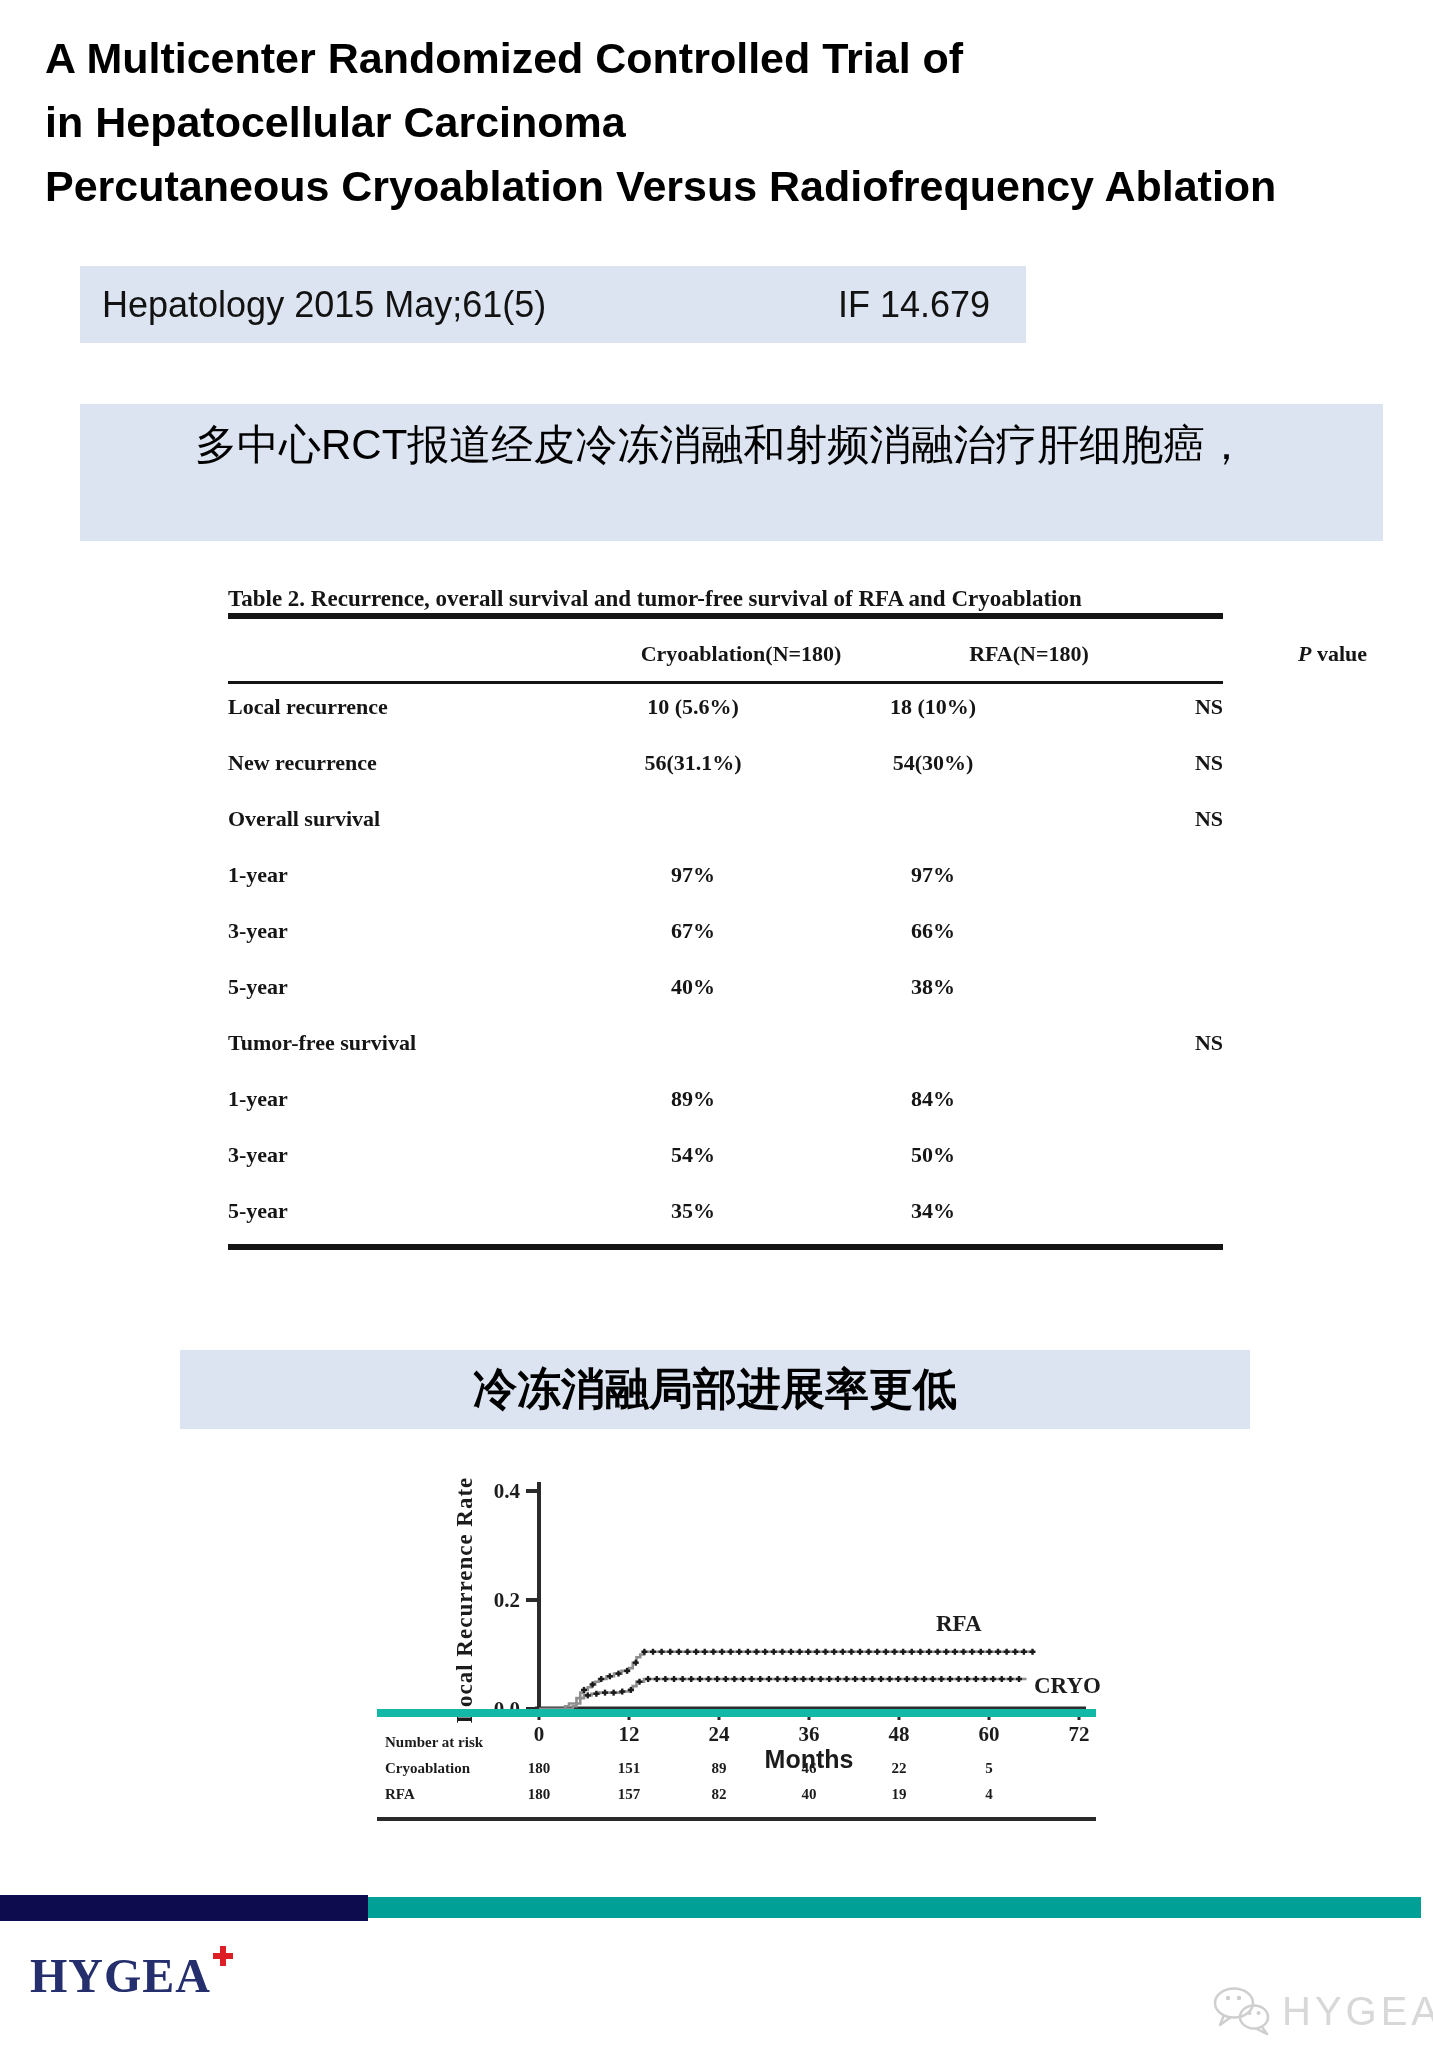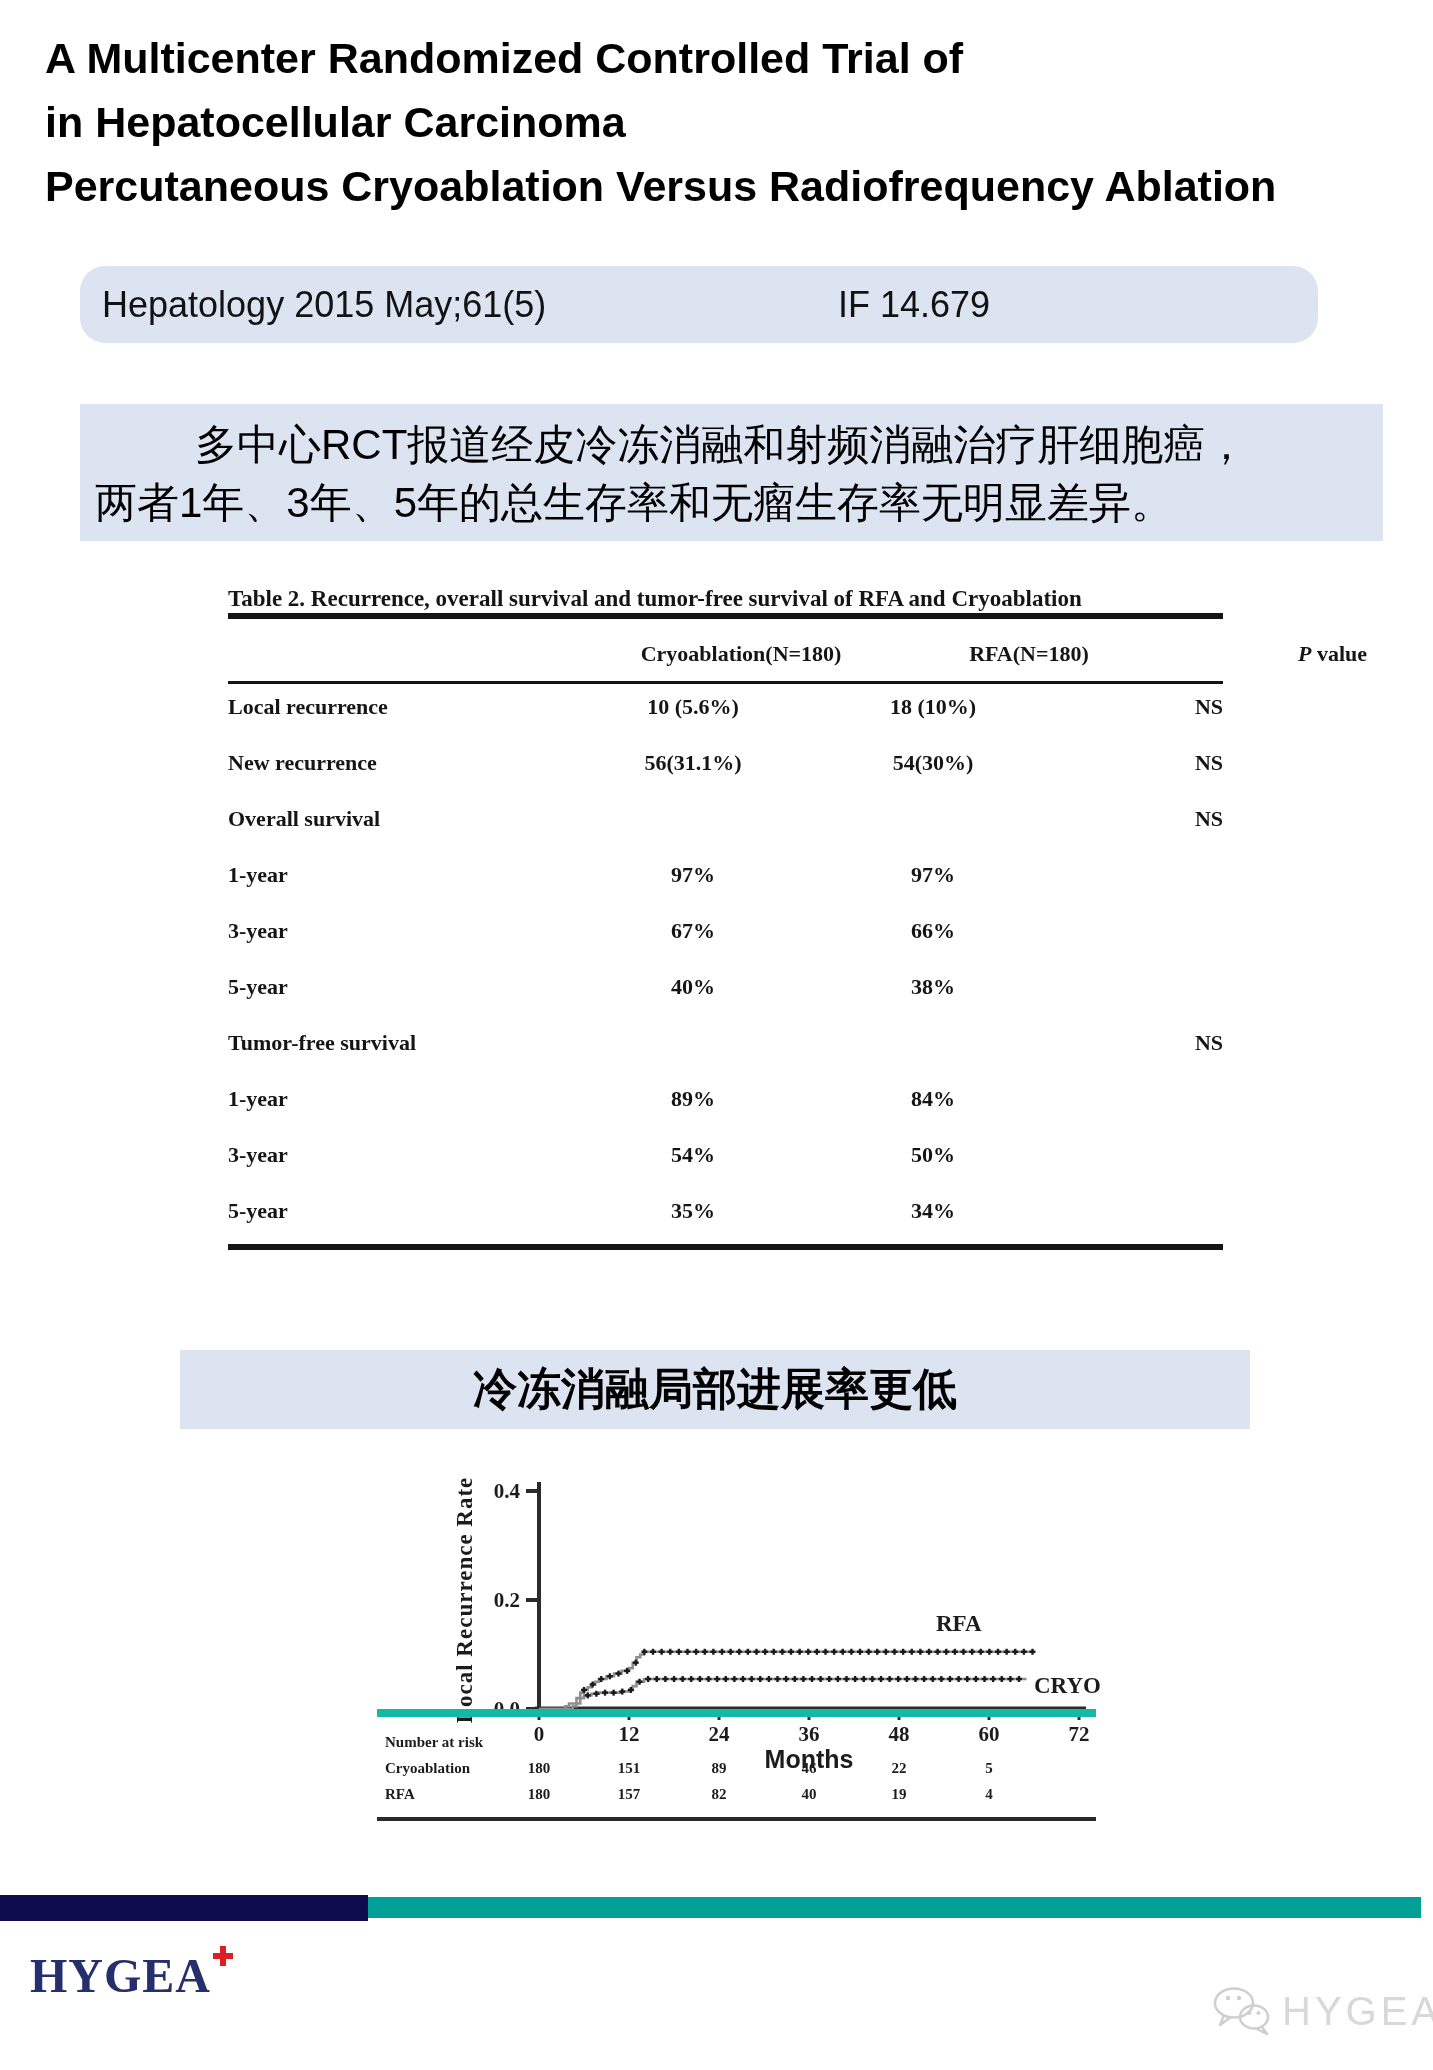--- a/index.html
+++ b/index.html
@@ -4,22 +4,22 @@
 <style>
   html,body{margin:0;padding:0;background:#ffffff;}
   .slide{position:relative;width:1433px;height:2070px;background:#fff;overflow:hidden;
          font-family:"Liberation Sans",sans-serif;color:#000;}
 
   
   .title{position:absolute;left:45px;top:26px;width:1360px;
          font-weight:700;font-size:43px;line-height:64px;color:#000;}
 
   
-  .jbanner{position:absolute;left:80px;top:266px;width:1238px;height:77px;
-           background:var(--banner-blue,#dce4f1);border-radius:25px;}
+  .jbanner{position:absolute;left:80px;top:266px;width:946px;height:77px;
+           background:var(--banner-blue,#dce4f1);}
   .jbanner .cite{position:absolute;left:22px;top:0;height:77px;line-height:77px;
                  font-size:36px;color:#121212;}
   .jbanner .ifv{position:absolute;left:758px;top:0;height:77px;line-height:77px;
                 font-size:36px;color:#121212;}
 
   
   .summary{position:absolute;left:80px;top:404px;width:1303px;height:137px;
            background:var(--banner-blue,#dce4f1);font-size:42px;line-height:58px;
            color:#000;padding-top:12px;box-sizing:border-box;}
   .summary .l1{padding-left:15px;text-indent:100px;}
@@ -95,21 +95,20 @@
     <div>Percutaneous Cryoablation Versus Radiofrequency Ablation</div>
   </div>
 
   <div class="jbanner">
     <span class="cite">Hepatology 2015 May;61(5)</span>
     <span class="ifv">IF 14.679</span>
   </div>
 
   <div class="summary">
     <div class="l1">多中心RCT报道经皮冷冻消融和射频消融治疗肝细胞癌，</div>
-    <div class="l2">两者1年、3年、5年的总生存率和无瘤生存率无明显差异。</div>
   </div>
 
   <div class="t2">
     <div class="t2-caption">Table 2. Recurrence, overall survival and tumor-free survival of RFA and Cryoablation</div>
     <div class="t2-head">
       <div class="cell-label"></div>
       <div class="cell-mid">Cryoablation(N=180)</div>
       <div class="cell-mid">RFA(N=180)</div>
       <div class="cell-p">P value</div>
     </div>

